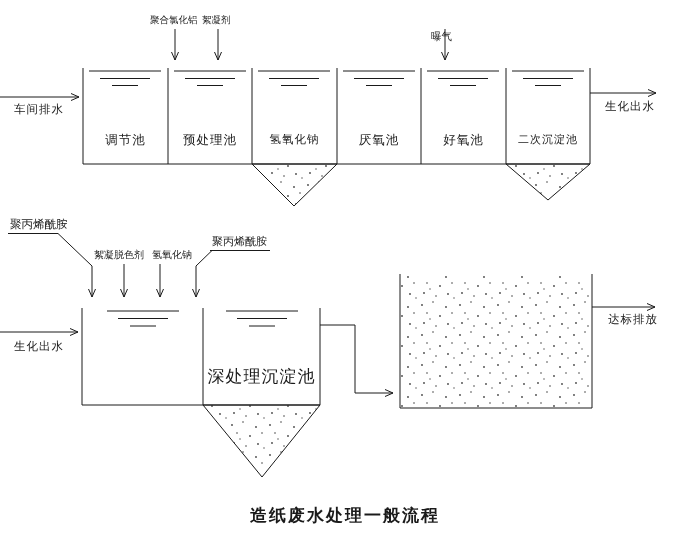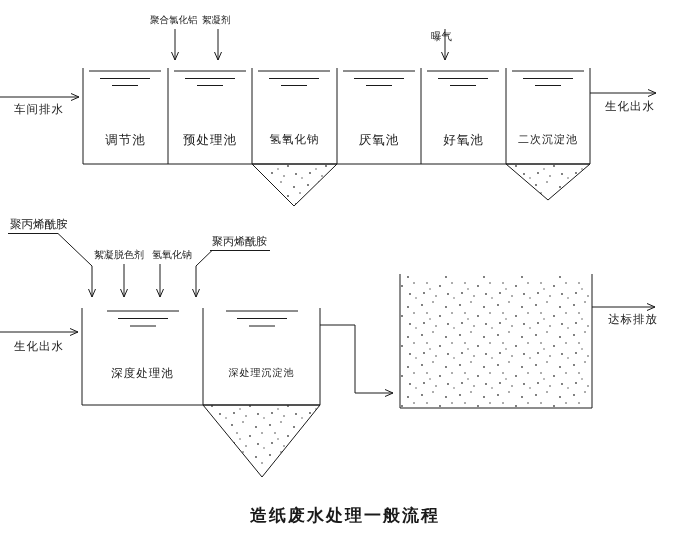--- a/index.html
+++ b/index.html
@@ -123,19 +123,18 @@
   <div class="lbl c tanklbl" style="left:506px;top:133px;width:84px;font-size:11px">二次沉淀池</div>
 
   <div class="lbl chemlbl" style="left:10px;top:218px;font-size:11.5px">聚丙烯酰胺</div>
   <div class="lbl chemlbl" style="left:94px;top:249px">絮凝脱色剂</div>
   <div class="lbl chemlbl" style="left:152px;top:249px">氢氧化钠</div>
   <div class="lbl chemlbl" style="left:212px;top:235px;font-size:11px">聚丙烯酰胺</div>
 
   <div class="lbl iolbl" style="left:6px;top:340px">生化出水</div>
   <div class="lbl iolbl" style="left:600px;top:313px">达标排放</div>
 
-  <div class="lbl c tanklbl" style="left:82px;top:367px;width:121px;font-size:11.5px">深度处理池</div>
-  <div class="lbl c tanklbl" style="left:203px;top:367px;width:117px;font-size:10px">深处理沉淀池</div>
+  <div class="lbl c tanklbl" style="left:203px;top:367px;width:117px;font-size:17px">深处理沉淀池</div>
 
 
   <div class="lbl c title" style="left:165px;top:506px;width:360px">造纸废水处理一般流程</div>
 
 </div>
 
 </body></html>

